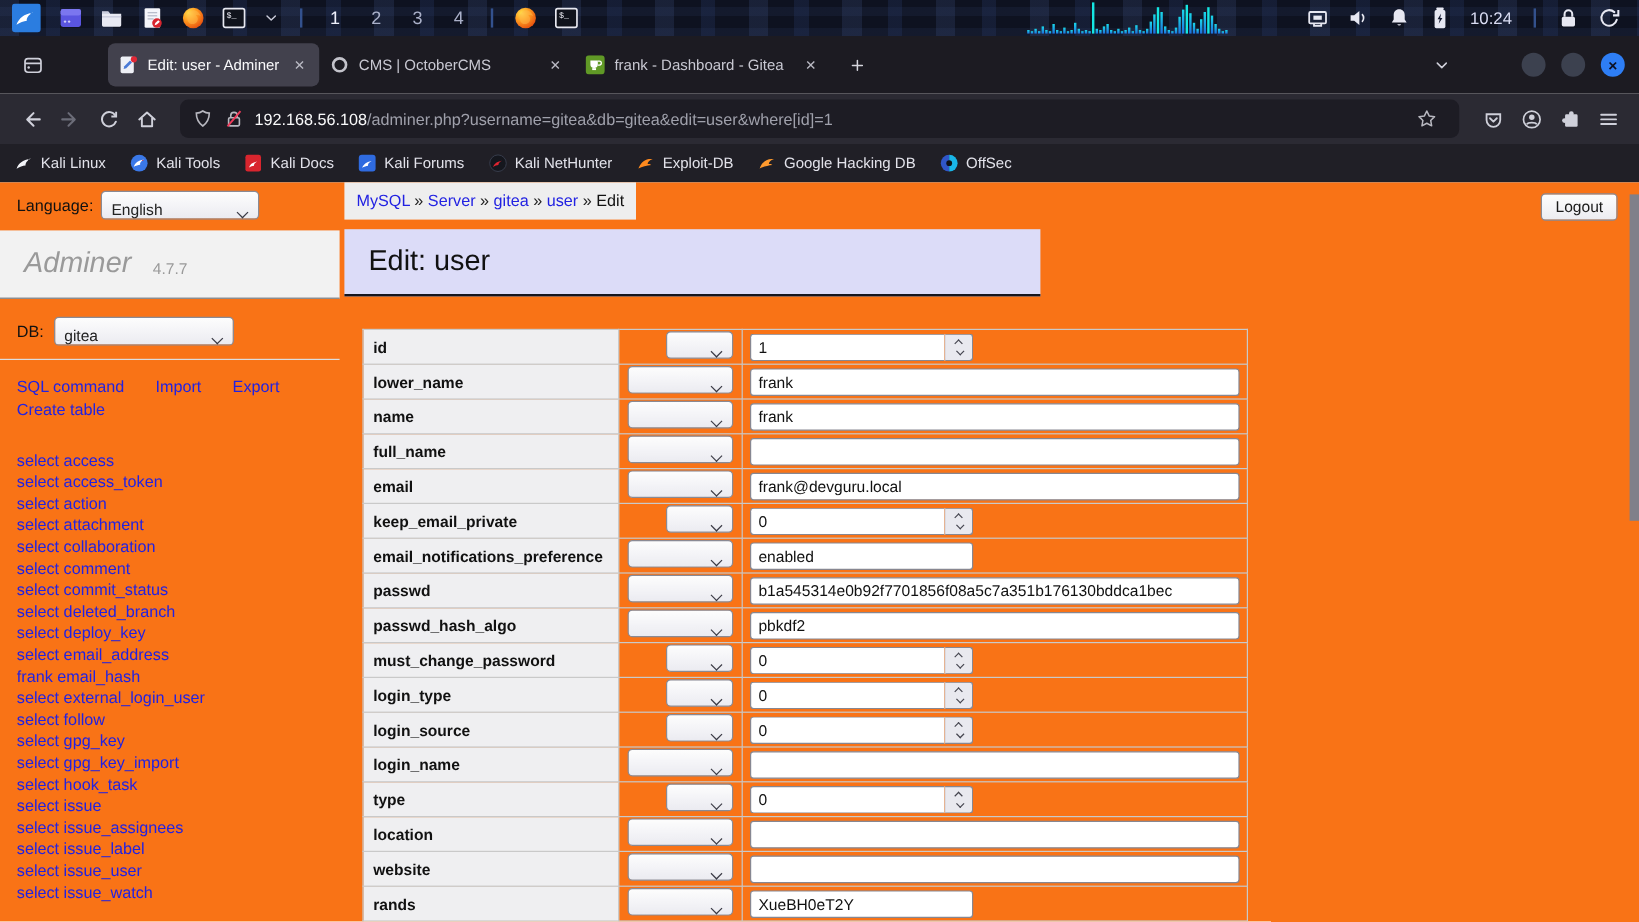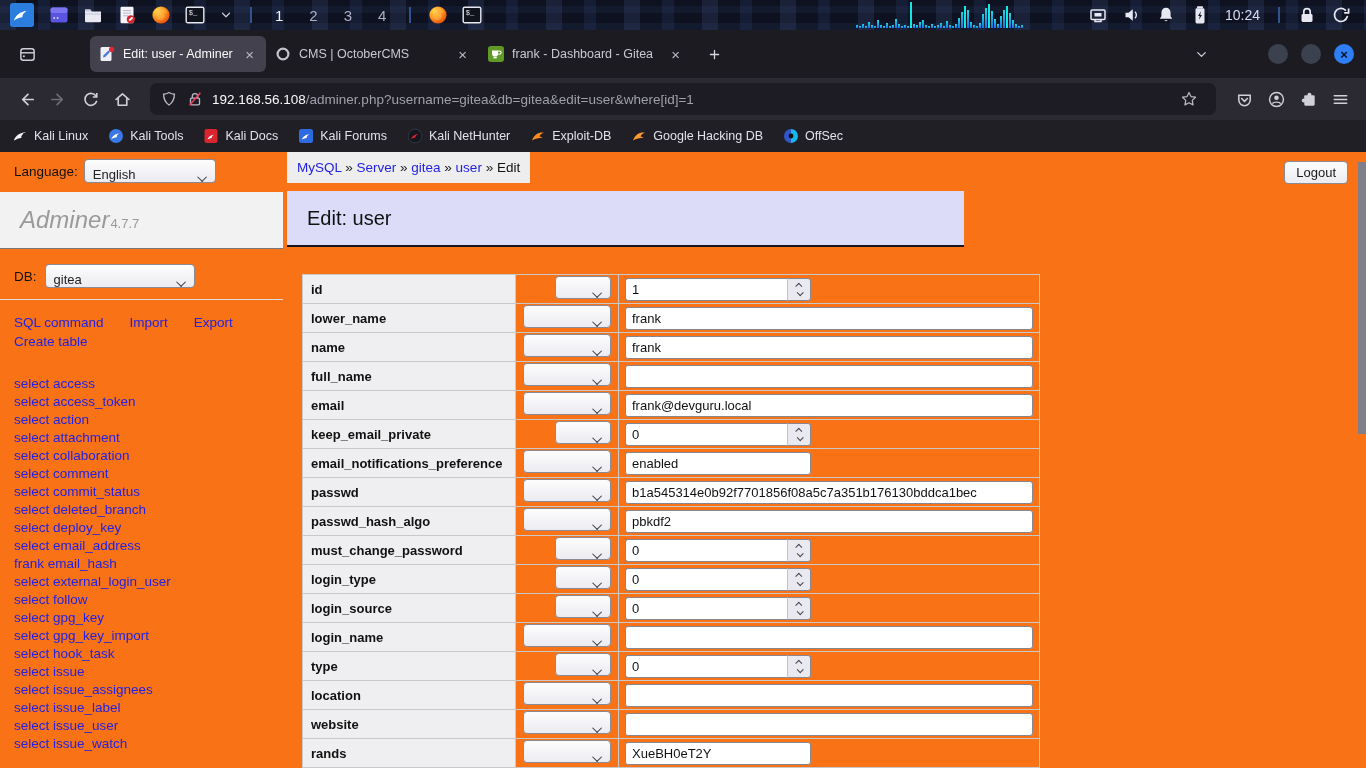--- a/index.html
+++ b/index.html
@@ -67,31 +67,31 @@
 
   .sidebar{width:283px;flex:none}
   .lang-row{margin:6px 0 0 14px;height:26px;display:flex;align-items:center;gap:6px;font-size:13.5px;color:#111}
   .gsel{height:24px;background:linear-gradient(#fdfdfd,#ebebf1);border:1px solid #8a8a94;border-radius:4px;display:inline-flex;align-items:flex-end;justify-content:flex-end;padding:0 8px;font-size:13px;color:#222;cursor:default}
   .gsel.withtext{justify-content:space-between}
   .selchev{width:7px;height:7px;border-left:1.6px solid #3a3a44;border-bottom:1.6px solid #3a3a44;transform:rotate(-45deg) translateY(-2px);flex:none;margin-left:10px}
   .gsel-lang{width:132px}
   .gsel-db{width:150px}
   .adminer-strip{margin-top:8px;height:57px;background:#f2f2f2;border-bottom:1px solid #77797e;display:flex;align-items:center;padding-left:20px}
   .adminer-name{font-style:italic;font-size:24px;color:#9a9a9a}
-  .adminer-ver{font-size:13px;color:#9a9a9a;margin-left:1px;margin-top:7px}
+  .adminer-ver{font-size:13px;color:#9a9a9a;margin-left:18px;margin-top:7px}
   .db-row{margin:14px 0 0 14px;height:26px;display:flex;align-items:center;gap:8px;font-size:13.5px;color:#111}
   .side-hr{margin-top:10px;border-top:1px solid #ddd}
   .actions{margin:14px 0 0 14px;width:225px;display:flex;flex-wrap:wrap;column-gap:26px;row-gap:1px;font-size:13.5px;line-height:18px}
   .tables{margin-top:24px;padding-left:14px;font-size:13.5px;line-height:18px;display:flex;flex-direction:column}
 
   .main{flex:1;position:relative;padding-left:4px;min-width:0}
   .breadcrumb{display:inline-block;background:#eee;padding:8px 10px;font-size:13.5px;color:#111}
   .bc-sep{color:#222}
   .logout-btn{position:absolute;top:9px;right:18px;background:linear-gradient(#fdfdfd,#ececf1);border:1px solid #8a8a94;border-radius:4px;padding:3px 11px;font-size:13px;color:#1a1a1a;cursor:default}
-  h2.pgtitle{margin-top:8px;height:56px;width:677px;background:#dcdcf8;border-bottom:2px solid #15151f;display:flex;align-items:center;padding-left:20px;font-size:20px;font-weight:normal;color:#111}
+  h2.pgtitle{margin-top:8px;height:56px;width:580px;background:#dcdcf8;border-bottom:2px solid #15151f;display:flex;align-items:center;padding-left:20px;font-size:24px;font-weight:normal;color:#111}
 
   table.ftable{margin:27px 0 0 15px;border-collapse:collapse;border:1px solid #898989}
   .ftable th,.ftable td{border:1px solid #c9c9c9;height:29px}
   .ftable th{background:#efeff1;width:213px;text-align:left;font-size:13px;font-weight:bold;color:#111;padding:0 8px}
   .ftable td.fn{width:98px;text-align:right;padding:0 7px}
   .ftable td.val{width:353px;padding:0 6px}
   .gsel.fn-small{width:56px;height:23px}
   .gsel.fn-large{width:88px;height:23px}
   .tinput{height:23px;border:1px solid #878791;border-radius:3px;background:#fff;font-family:"Liberation Sans",sans-serif;font-size:13px;color:#111;padding:0 6px;outline:none}
   .tinput.wide{width:408px}

